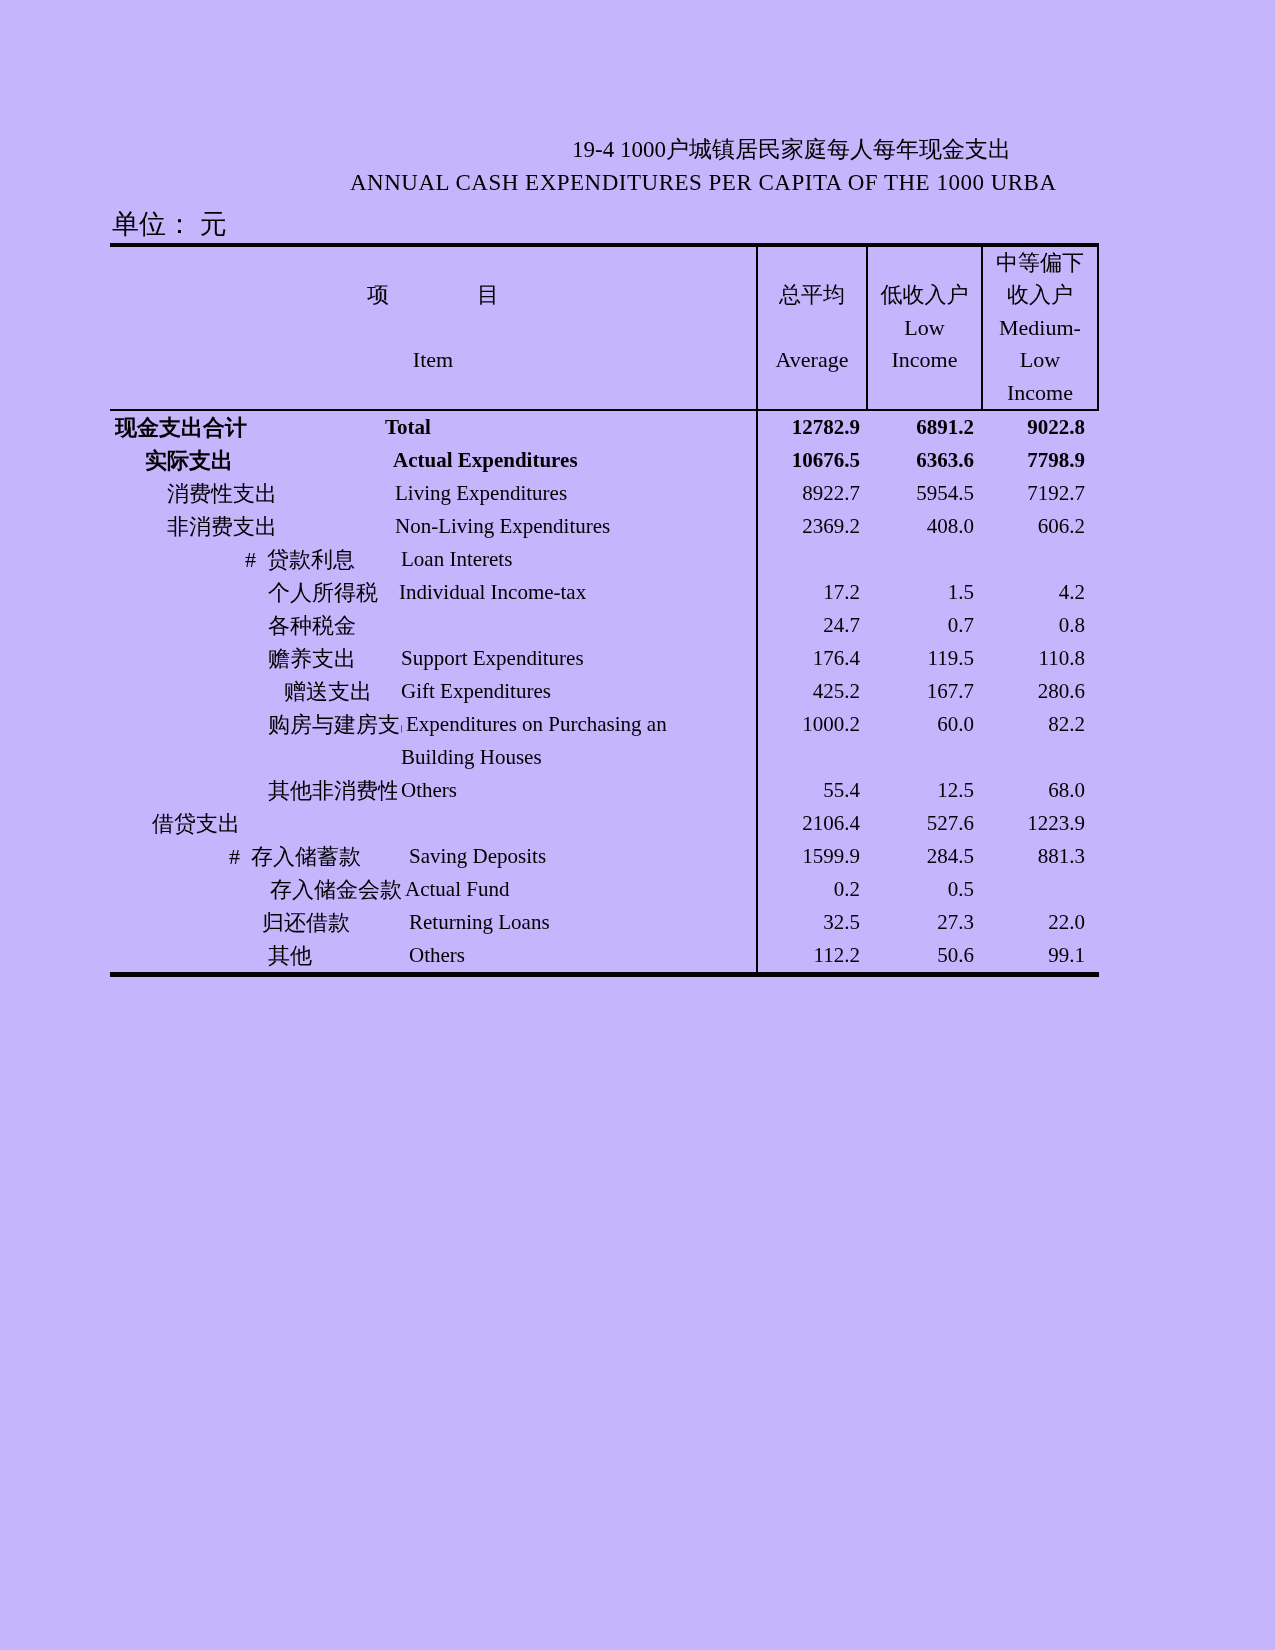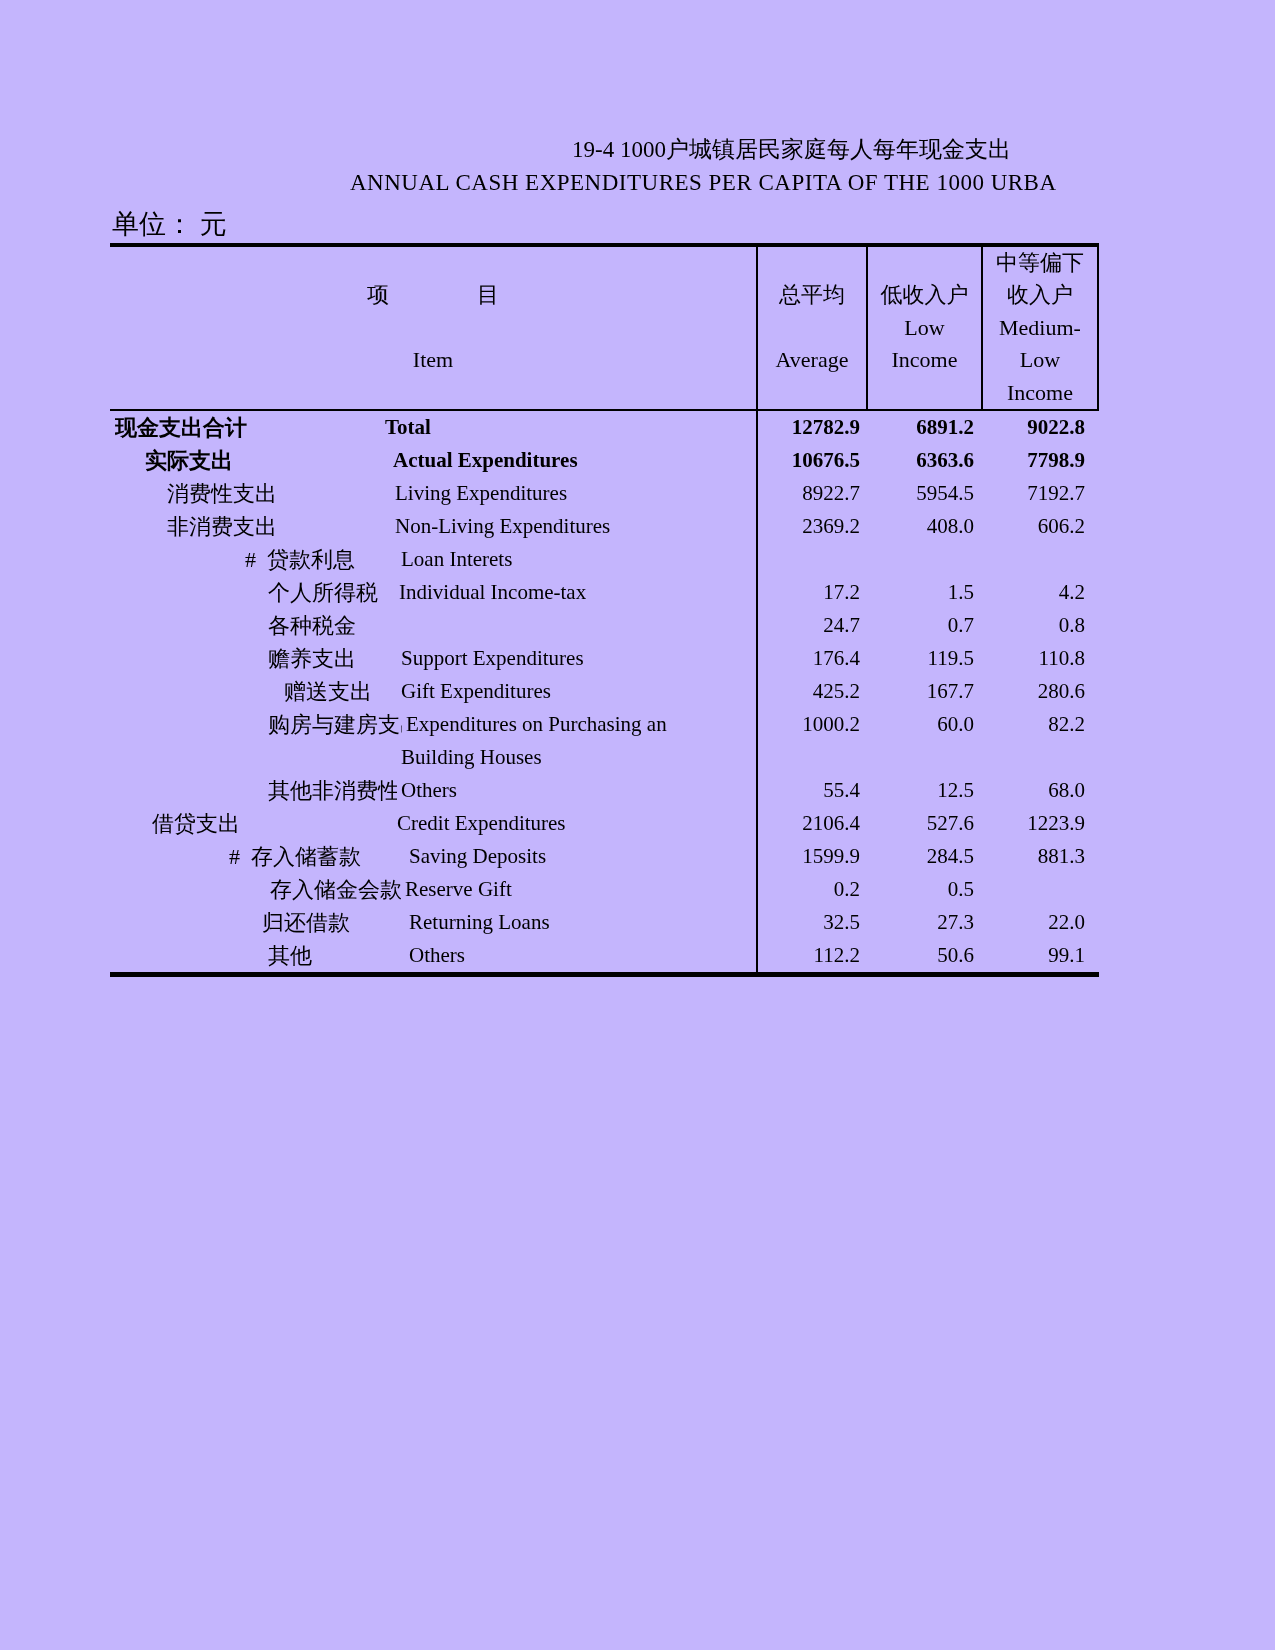--- a/index.html
+++ b/index.html
@@ -147,35 +147,34 @@
           </div>
           <div class="trow">
             <div class="cell cn" style="left: 158px; width: 129px;">其他非消费性支出</div>
             <div class="cell en" style="left: 291px; width: 355px;">Others</div>
             <div class="cell num avg">55.4</div>
             <div class="cell num low">12.5</div>
             <div class="cell num med">68.0</div>
           </div>
           <div class="trow">
             <div class="cell cn" style="left: 42px; width: 248px;">借贷支出</div>
-            <div class="cell en" style="left: 287px; width: 359px;">Credit Expenditures</div>
             <div class="cell num avg">2106.4</div>
             <div class="cell num low">527.6</div>
             <div class="cell num med">1223.9</div>
           </div>
           <div class="trow">
             <div class="cell cn" style="left: 119px; width: 176px;">#  存入储蓄款</div>
             <div class="cell en" style="left: 299px; width: 347px;">Saving Deposits</div>
             <div class="cell num avg">1599.9</div>
             <div class="cell num low">284.5</div>
             <div class="cell num med">881.3</div>
           </div>
           <div class="trow">
             <div class="cell cn" style="left: 160px; width: 131px;">存入储金会款</div>
-            <div class="cell en" style="left: 295px; width: 351px;">Reserve Gift</div>
+            <div class="cell en" style="left: 295px; width: 351px;">Actual Fund</div>
             <div class="cell num avg">0.2</div>
             <div class="cell num low">0.5</div>
             <div class="cell num med"></div>
           </div>
           <div class="trow">
             <div class="cell cn" style="left: 152px; width: 143px;">归还借款</div>
             <div class="cell en" style="left: 299px; width: 347px;">Returning Loans</div>
             <div class="cell num avg">32.5</div>
             <div class="cell num low">27.3</div>
             <div class="cell num med">22.0</div>

